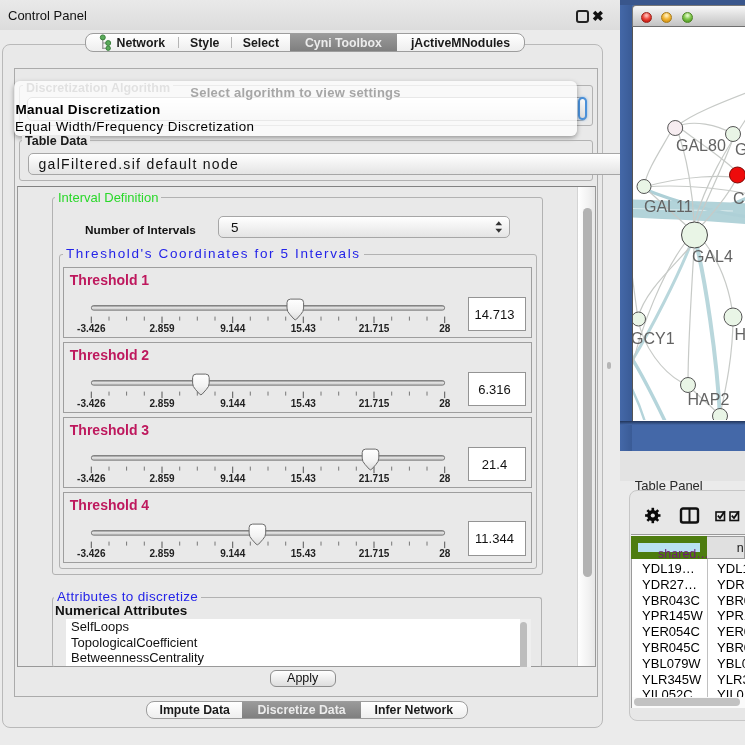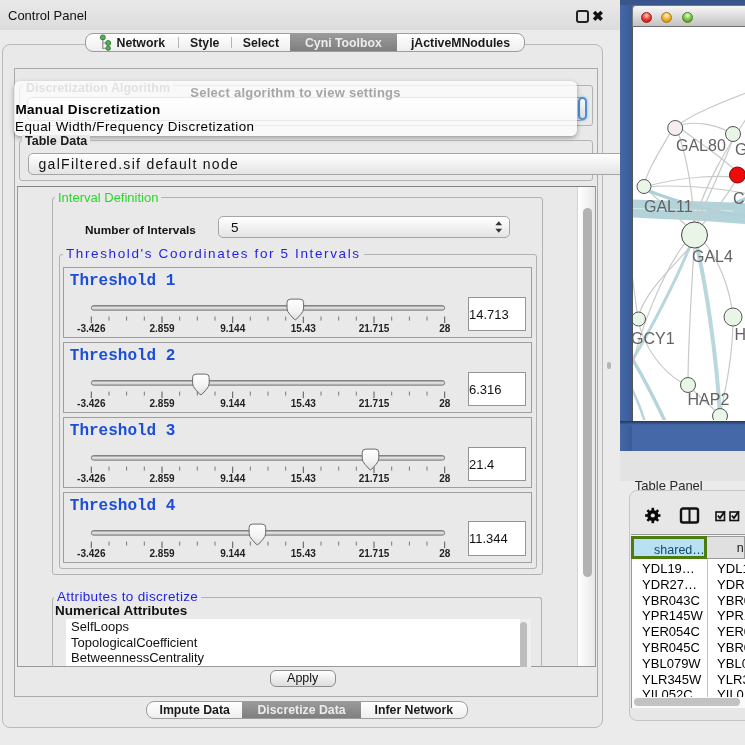--- a/index.html
+++ b/index.html
@@ -28,38 +28,38 @@
 
 .combo { position:absolute; border:1px solid #a6a6a6; border-radius:5px; background:linear-gradient(#ffffff,#e4e4e4); font-size:13.5px; color:#111; }
 .combo .txt { position:absolute; left:10px; top:50%; transform:translateY(-50%); white-space:nowrap; }
 .arrows { position:absolute; right:6px; top:50%; transform:translateY(-50%); width:7.5px; height:12px; }
 
 #scrollpane { left:16.5px; top:185.5px; width:579px; height:481px; border:1px solid #999; border-top-color:#828282; background:#e9e9e9; overflow:hidden; }
 #vsb-track { left:577px; top:186.5px; width:18px; height:479px; background:linear-gradient(90deg,#ffffff,#f2f2f2 60%,#e7e7e7); border-left:1px solid #d4d4d4; }
 #vsb-thumb { left:582.5px; top:208px; width:9px; height:369px; border-radius:4.5px; background:#b2b2b2; }
 
 .tbox { position:absolute; left:63.3px; width:469px; height:71px; border:1px solid #9e9e9e; background:#e9e9e9; }
-.tbox .ttl { position:absolute; left:5.5px; top:4px; font-size:16px; font-weight:bold; color:#1d4ed8;font-family:Liberation Mono, monospace; }
-.vbox { position:absolute; left:403.7px; top:28.6px; width:58px; height:34.5px; background:#fff; border:1px solid #949494; font-size:13px; color:#111; text-align:left; padding:9px 5px 0 0; }
+.tbox .ttl { position:absolute; left:5.5px; top:4px; font-size:14px; font-weight:bold; color:#be185d; }
+.vbox { position:absolute; left:403.7px; top:28.6px; width:58px; height:34.5px; background:#fff; border:1px solid #949494; font-size:13px; color:#111; text-align:center; padding:9px 5px 0 0; }
 
 #numlist { left:65.6px; top:619px; width:465px; height:47px; background:#fff; font-size:13px; color:#111; overflow:hidden; }
 #numlist div { padding-left:5.5px; height:15.7px; line-height:15.7px; }
 
 #applybtn { left:269.7px; top:670px; width:66px; height:16.5px; border:1px solid #8e8e8e; border-radius:6px; background:linear-gradient(#ffffff,#dddddd); font-size:12.5px; color:#111; text-align:center; line-height:15px; }
 
 #bluebg { left:620px; top:0; width:125px; height:451px; background:#4468a8; }
 #bluetop { left:620px; top:0; width:125px; height:5px; background:#39568c; }
 #netwin { left:631.8px; top:5.4px; width:126px; height:415.6px; }
 #nettitle { left:0; top:0; width:114px; height:21.6px; background:linear-gradient(#f7f7f7,#c3c3c3); border:1px solid #777; border-bottom:1px solid #6f6f6f; border-radius:4px 0 0 0; }
 .light { position:absolute; top:6.2px; width:11px; height:11px; border-radius:50%; }
 #netcanvas { left:0; top:22px; width:114px; height:393.6px; background:#fff; border-left:1px solid #555; }
 #tpbar { left:620px; top:450.6px; width:125px; height:30.6px; background:#e3e3e3; }
 #tpbar span { position:absolute; left:14.8px; top:12px; font-size:13px; color:#2a2a2a;margin-top:15px; }
 #tcontainer { left:628.5px; top:490px; width:125px; height:231px; background:#e7e7e7; border:1px solid #c6c6c6; border-radius:8px; }
-#thead1 { left:631.1px; top:535.5px; width:76.2px; height:23.5px; background:#b9e1f2; border:3px solid #4d7c0f; font-size:12.5px; line-height:22px; color:#0c4a6e; padding-left:20px; }
+#thead1 { left:631.1px; top:535.5px; width:76.2px; height:23.5px; background:#b9e1f2; border:7px solid #4d7c0f; font-size:12.5px; line-height:22px; color:#701a75; padding-left:20px; }
 #thead2 { left:707.3px; top:535.5px; width:38px; height:23.5px; background:#e0e0e0; border:1px solid #9a9a9a; border-left:none; font-size:12.5px; color:#1a1a1a; padding-left:29.5px; line-height:22px; }
 #tbody { left:631.1px; top:559px; width:113.9px; height:137.8px; background:#fff; border-left:1px solid #9a9a9a; font-size:13px; color:#000; overflow:hidden; padding-top:2px; }
 .trow { height:15.8px; line-height:15.8px; white-space:nowrap; }
 .trow .c1 { display:inline-block; width:85px; padding-left:10px; }
 #hsb { left:631.1px; top:696.8px; width:113.9px; height:11.7px; background:#fafafa; border-left:1px solid #9a9a9a; }
 #hsb div { position:absolute; left:2px; top:1.5px; width:106px; height:8px; border-radius:4px; background:#c2c2c2; }
 
 #popup { left:14px; top:80.5px; width:563px; height:55px; background:rgba(255,255,255,0.74); border-radius:6px; box-shadow:0 2px 5px rgba(0,0,0,0.35); }
 </style>
 </head>

